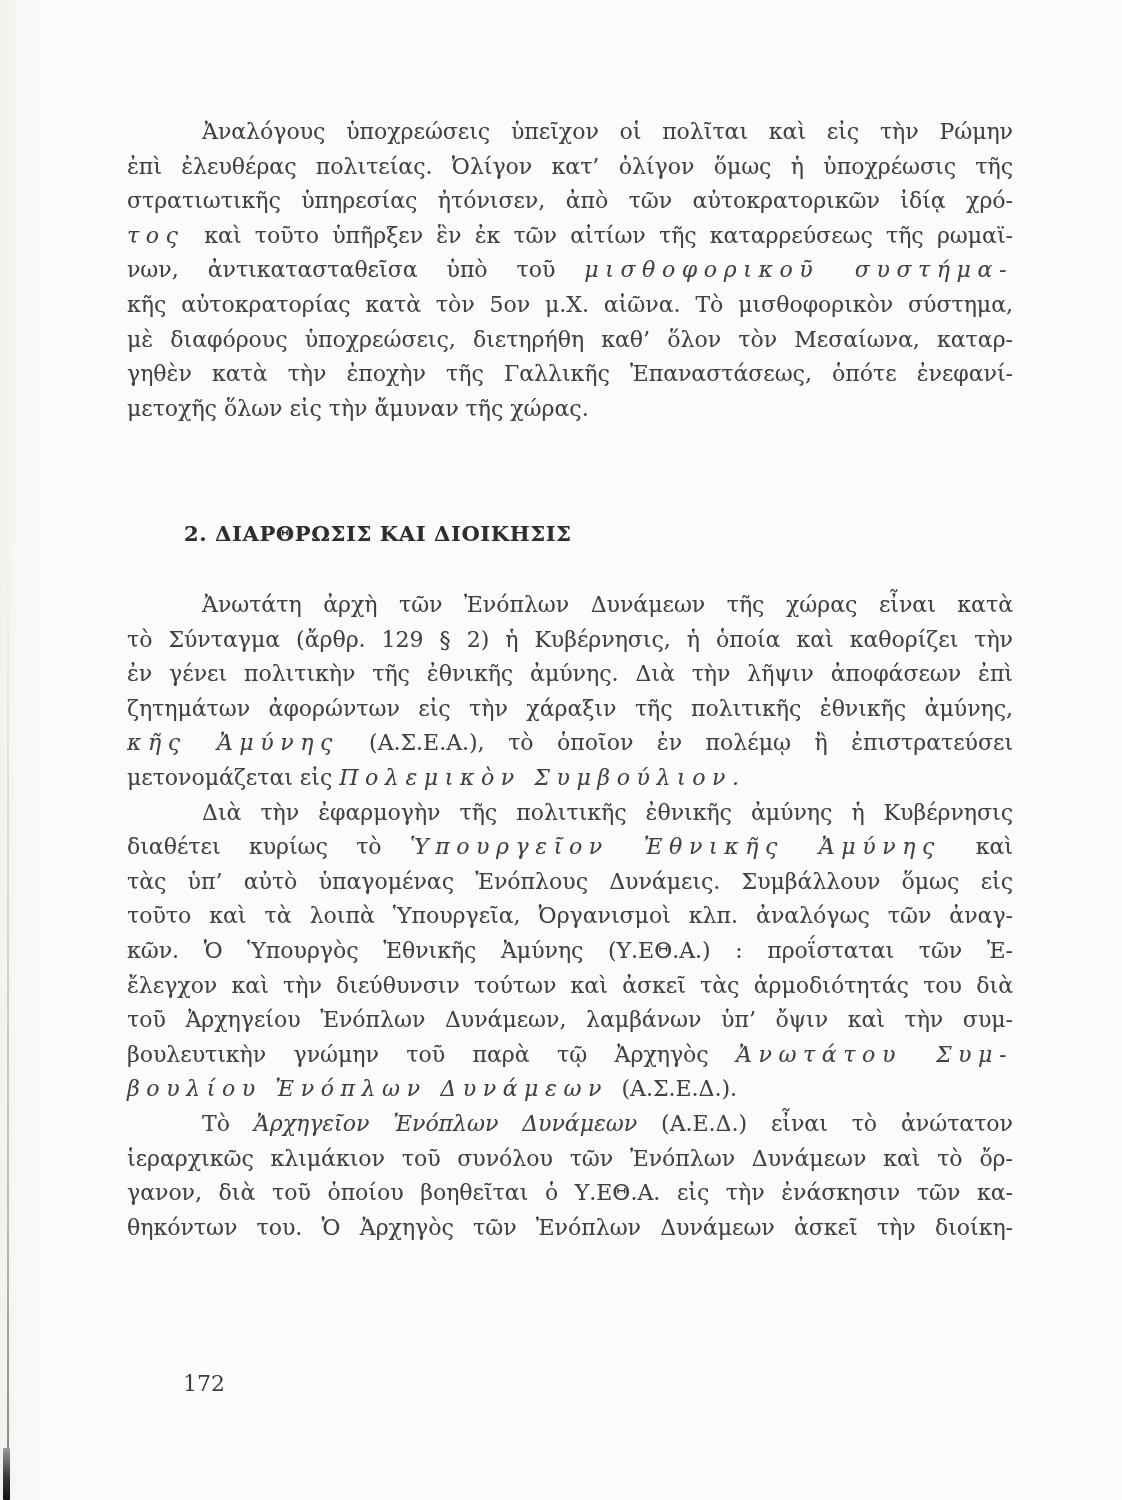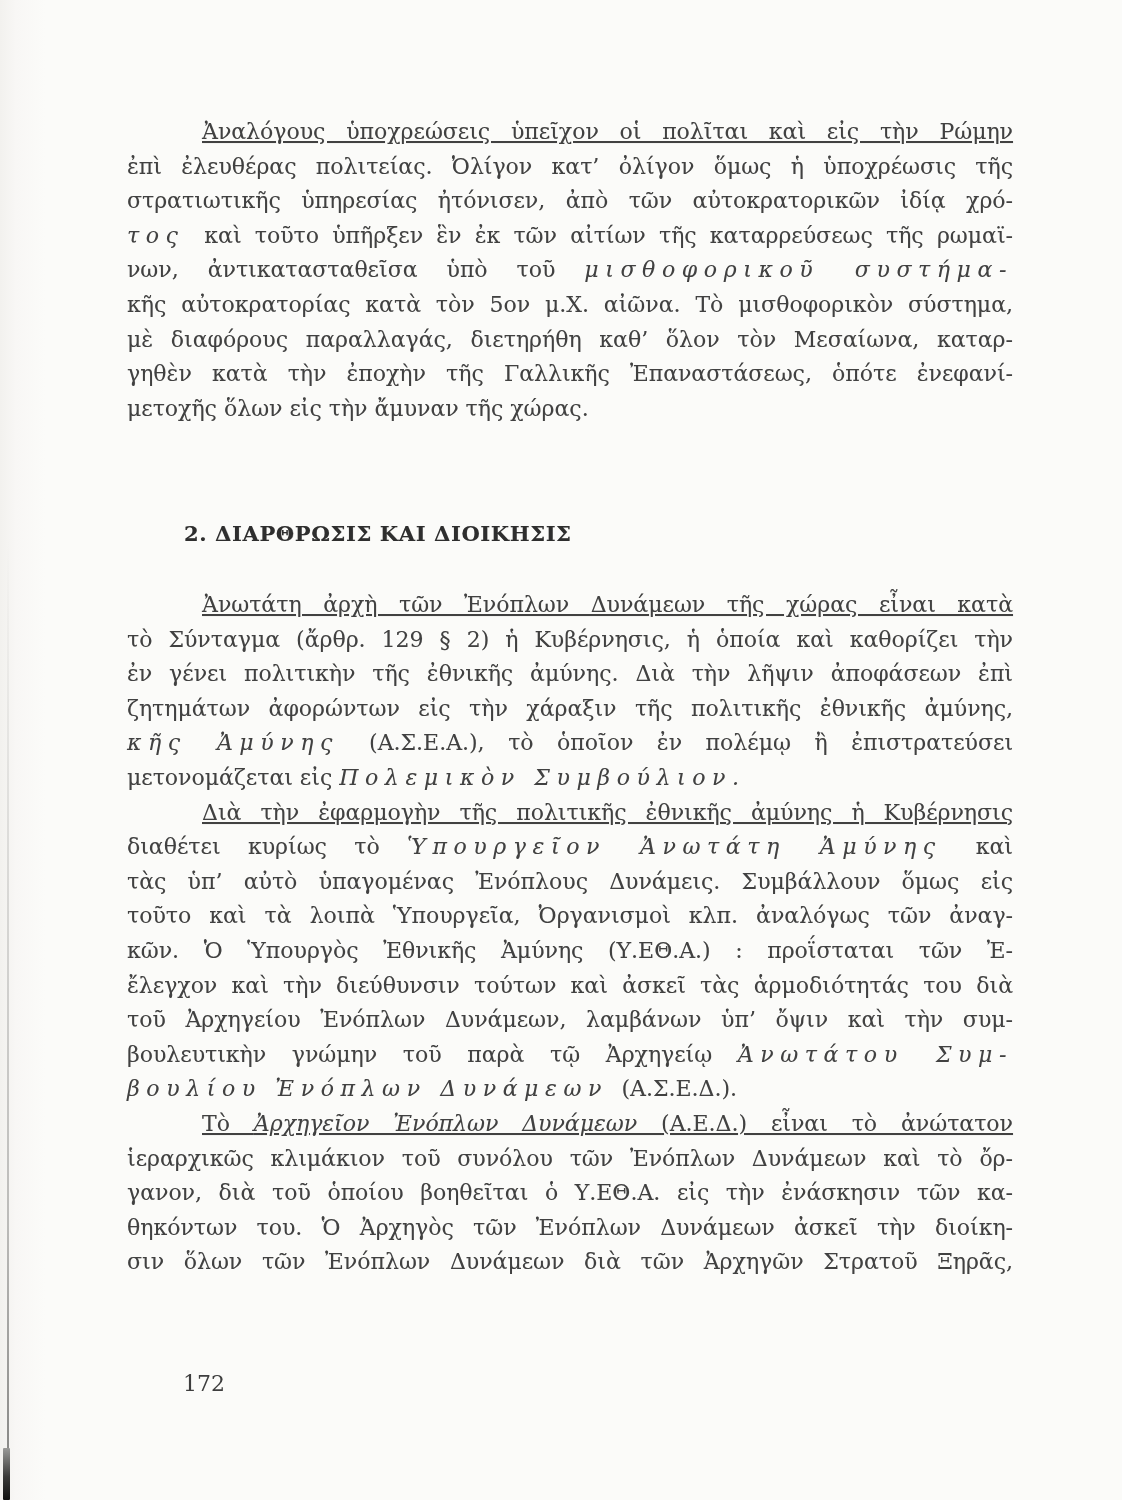--- a/index.html
+++ b/index.html
@@ -31,21 +31,21 @@
   #section-block { top: 588px; }
   .para { margin: 0; padding: 0; }
   .line {
     height: 34.6px;
     text-align: justify;
     text-align-last: justify;
     -moz-text-align-last: justify;
     white-space: normal;
   }
   .line.last { text-align-last: left; -moz-text-align-last: left; }
-  .line.indent { text-indent: 75px; text-decoration: underline; }
+  .line.indent { text-indent: 75px; }
   .sg-n { font-style: normal; }
   .sg-i { font-style: italic; margin-top: 46px; }
   .sg-s { font-style: italic; letter-spacing: 0.30em; }
   .heading {
     position: absolute;
     left: 184px;
     top: 521px;
     font-size: 21px;
     font-weight: bold;
     letter-spacing: 0.03em;
@@ -90,54 +90,53 @@
 <div class="page">
 
   <div id="intro-block" class="textblock">
       <div class="para">
         <div class="line indent"><span class="sg-n">Ἀναλόγους ὑποχρεώσεις ὑπεῖχον οἱ πολῖται καὶ εἰς τὴν Ρώμην</span></div>
         <div class="line"><span class="sg-n">ἐπὶ ἐλευθέρας πολιτείας. Ὀλίγον κατ’ ὀλίγον ὅμως ἡ ὑποχρέωσις τῆς</span></div>
         <div class="line"><span class="sg-n">στρατιωτικῆς ὑπηρεσίας ἠτόνισεν, ἀπὸ τῶν αὐτοκρατορικῶν ἰδίᾳ χρό-</span></div>
         <div class="line"><span class="sg-s">τος </span><span class="sg-n">καὶ τοῦτο ὑπῆρξεν ἓν ἐκ τῶν αἰτίων τῆς καταρρεύσεως τῆς ρωμαϊ-</span></div>
         <div class="line"><span class="sg-n">νων, ἀντικατασταθεῖσα ὑπὸ τοῦ </span><span class="sg-s">μισθοφορικοῦ συστήμα-</span></div>
         <div class="line"><span class="sg-n">κῆς αὐτοκρατορίας κατὰ τὸν 5ον μ.Χ. αἰῶνα. Τὸ μισθοφορικὸν σύστημα,</span></div>
-        <div class="line"><span class="sg-n">μὲ διαφόρους παραλλαγάς, διετηρήθη καθ’ ὅλον τὸν Μεσαίωνα, καταρ-</span></div>
+        <div class="line"><span class="sg-n">μὲ διαφόρους ὑποχρεώσεις, διετηρήθη καθ’ ὅλον τὸν Μεσαίωνα, καταρ-</span></div>
         <div class="line"><span class="sg-n">γηθὲν κατὰ τὴν ἐποχὴν τῆς Γαλλικῆς Ἐπαναστάσεως, ὁπότε ἐνεφανί-</span></div>
         <div class="line last"><span class="sg-n">μετοχῆς ὅλων εἰς τὴν ἄμυναν τῆς χώρας.</span></div>
       </div>
     </div>
 
   <div class="heading">2. ΔΙΑΡΘΡΩΣΙΣ ΚΑΙ ΔΙΟΙΚΗΣΙΣ</div>
 
   <div id="section-block" class="textblock">
       <div class="para">
         <div class="line indent"><span class="sg-n">Ἀνωτάτη ἀρχὴ τῶν Ἐνόπλων Δυνάμεων τῆς χώρας εἶναι κατὰ</span></div>
         <div class="line"><span class="sg-n">τὸ Σύνταγμα (ἄρθρ. 129 § 2) ἡ Κυβέρνησις, ἡ ὁποία καὶ καθορίζει τὴν</span></div>
         <div class="line"><span class="sg-n">ἐν γένει πολιτικὴν τῆς ἐθνικῆς ἀμύνης. Διὰ τὴν λῆψιν ἀποφάσεων ἐπὶ</span></div>
         <div class="line"><span class="sg-n">ζητημάτων ἀφορώντων εἰς τὴν χάραξιν τῆς πολιτικῆς ἐθνικῆς ἀμύνης,</span></div>
         <div class="line"><span class="sg-s">κῆς Ἀμύνης </span><span class="sg-n">(Α.Σ.Ε.Α.), τὸ ὁποῖον ἐν πολέμῳ ἢ ἐπιστρατεύσει</span></div>
         <div class="line last"><span class="sg-n">μετονομάζεται εἰς </span><span class="sg-s">Πολεμικὸν Συμβούλιον.</span></div>
       </div>
       <div class="para">
         <div class="line indent"><span class="sg-n">Διὰ τὴν ἐφαρμογὴν τῆς πολιτικῆς ἐθνικῆς ἀμύνης ἡ Κυβέρνησις</span></div>
-        <div class="line"><span class="sg-n">διαθέτει κυρίως τὸ </span><span class="sg-s">Ὑπουργεῖον Ἀνωτάτη Ἀμύνης </span><span class="sg-n">καὶ</span></div>
+        <div class="line"><span class="sg-n">διαθέτει κυρίως τὸ </span><span class="sg-s">Ὑπουργεῖον Ἐθνικῆς Ἀμύνης </span><span class="sg-n">καὶ</span></div>
         <div class="line"><span class="sg-n">τὰς ὑπ’ αὐτὸ ὑπαγομένας Ἐνόπλους Δυνάμεις. Συμβάλλουν ὅμως εἰς</span></div>
         <div class="line"><span class="sg-n">τοῦτο καὶ τὰ λοιπὰ Ὑπουργεῖα, Ὀργανισμοὶ κλπ. ἀναλόγως τῶν ἀναγ-</span></div>
         <div class="line"><span class="sg-n">κῶν. Ὁ Ὑπουργὸς Ἐθνικῆς Ἀμύνης (Υ.ΕΘ.Α.) : προΐσταται τῶν Ἐ-</span></div>
         <div class="line"><span class="sg-n">ἔλεγχον καὶ τὴν διεύθυνσιν τούτων καὶ ἀσκεῖ τὰς ἁρμοδιότητάς του διὰ</span></div>
         <div class="line"><span class="sg-n">τοῦ Ἀρχηγείου Ἐνόπλων Δυνάμεων, λαμβάνων ὑπ’ ὄψιν καὶ τὴν συμ-</span></div>
-        <div class="line"><span class="sg-n">βουλευτικὴν γνώμην τοῦ παρὰ τῷ Ἀρχηγείῳ </span><span class="sg-s">Ἀνωτάτου Συμ-</span></div>
+        <div class="line"><span class="sg-n">βουλευτικὴν γνώμην τοῦ παρὰ τῷ Ἀρχηγὸς </span><span class="sg-s">Ἀνωτάτου Συμ-</span></div>
         <div class="line last"><span class="sg-s">βουλίου Ἐνόπλων Δυνάμεων </span><span class="sg-n">(Α.Σ.Ε.Δ.).</span></div>
       </div>
       <div class="para">
         <div class="line indent"><span class="sg-n">Τὸ </span><span class="sg-i">Ἀρχηγεῖον Ἐνόπλων Δυνάμεων </span><span class="sg-n">(Α.Ε.Δ.) εἶναι τὸ ἀνώτατον</span></div>
         <div class="line"><span class="sg-n">ἱεραρχικῶς κλιμάκιον τοῦ συνόλου τῶν Ἐνόπλων Δυνάμεων καὶ τὸ ὄρ-</span></div>
         <div class="line"><span class="sg-n">γανον, διὰ τοῦ ὁποίου βοηθεῖται ὁ Υ.ΕΘ.Α. εἰς τὴν ἐνάσκησιν τῶν κα-</span></div>
         <div class="line"><span class="sg-n">θηκόντων του. Ὁ Ἀρχηγὸς τῶν Ἐνόπλων Δυνάμεων ἀσκεῖ τὴν διοίκη-</span></div>
-        <div class="line"><span class="sg-n">σιν ὅλων τῶν Ἐνόπλων Δυνάμεων διὰ τῶν Ἀρχηγῶν Στρατοῦ Ξηρᾶς,</span></div>
       </div>
     </div>
 
   <div class="pageno">172</div>
 
   <div class="edge-line"></div>
   <div class="edge-mark"></div>
 
 </div>
 

